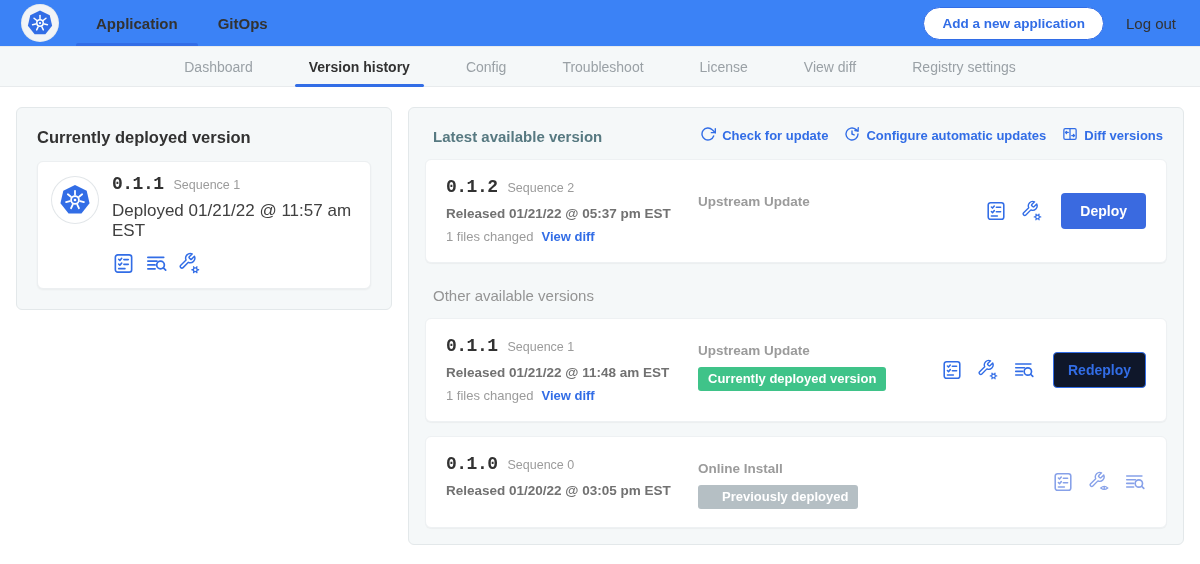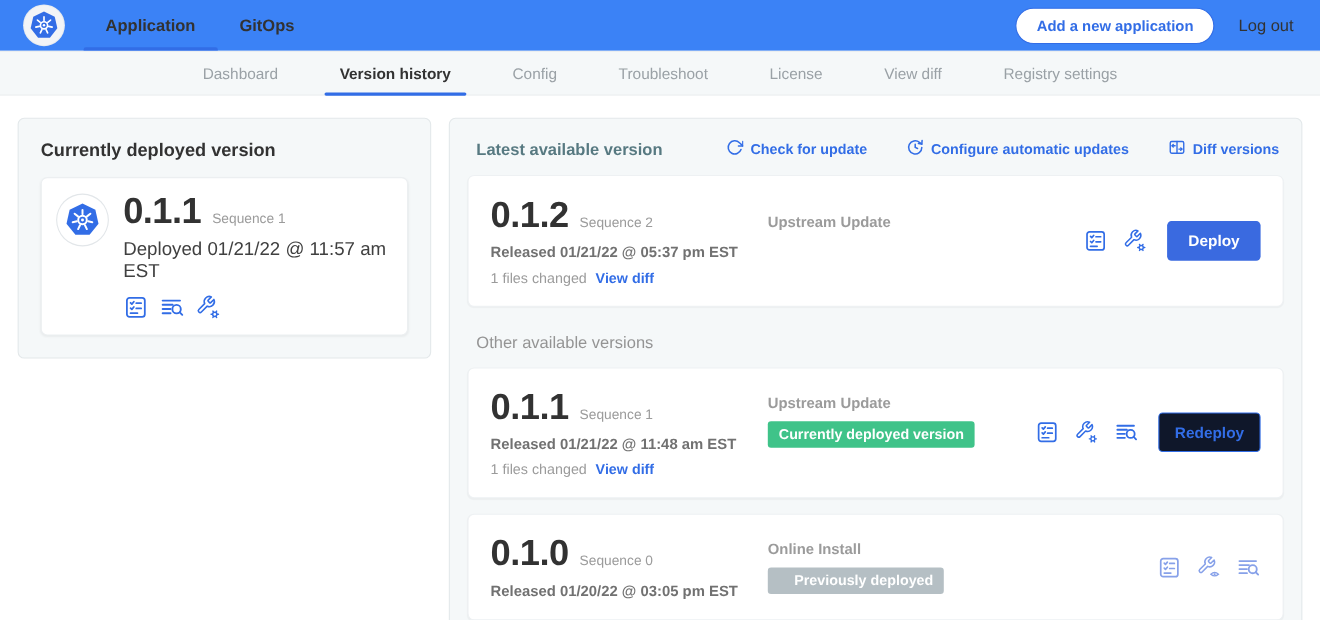--- a/index.html
+++ b/index.html
@@ -39,30 +39,30 @@
   
   .left-panel { width:376px; flex-shrink:0; padding:20px; }
   .left-title { font-size:16.5px; font-weight:700; color:#323232; }
   .deployed-card { margin-top:14px; background:#fff; border:1px solid #eceff1;
     border-radius:6px; box-shadow:0 1px 2px rgba(0,0,0,.05); padding:13px 14px;
     display:flex; gap:14px; align-items:flex-start; }
   .logo-circle { width:46px; height:46px; border-radius:50%; background:#fff;
     box-shadow:0 0 0 1px #e2e6e9; display:flex; align-items:center; justify-content:center;
     flex-shrink:0; margin-top:2px; }
   .version-line { display:flex; align-items:baseline; }
-  .version-num { font-size:33px; font-weight:800; letter-spacing:-0.5px; color:#323232; line-height:1.05; }
+  .version-num { font-size:18px; font-weight:800; letter-spacing:-0.5px; color:#323232; line-height:1.05;font-family:Liberation Mono, monospace; }
   .sequence { font-size:12.5px; color:#9b9b9b; margin-left:10px; }
   .deployed-date { margin-top:7px; font-size:17px; color:#404040; font-weight:500; }
   .icon-row { margin-top:11px; display:flex; gap:10px; align-items:center; color:#326de6; }
 
   
   .right-panel { flex:1; padding:16px; }
   .panel-header { display:flex; align-items:flex-end; justify-content:space-between; padding:2px 4px 0 8px; }
   .latest-title { font-size:15px; font-weight:700; color:#577981; }
-  .panel-actions { display:flex; align-items:center; gap:36px; }
+  .panel-actions { display:flex; align-items:center; gap:16px; }
   .action-link { display:flex; align-items:center; gap:6px; color:#326de6;
     font-size:13px; font-weight:700; cursor:pointer; }
 
   .version-row { margin-top:14px; background:#fff; border:1px solid #eef1f3;
     border-radius:6px; box-shadow:0 1px 1px rgba(0,0,0,.04); padding:18px 20px;
     display:flex; align-items:flex-start; min-height:86px; }
   .col-left { width:252px; flex-shrink:0; }
   .released { margin-top:9px; font-size:13.5px; font-weight:600; color:#717171; }
   .files-line { margin-top:8px; font-size:13px; color:#9b9b9b; display:flex; align-items:center; }
   .view-diff { color:#326de6; font-weight:700; margin-left:8px; cursor:pointer; text-decoration:none; }

